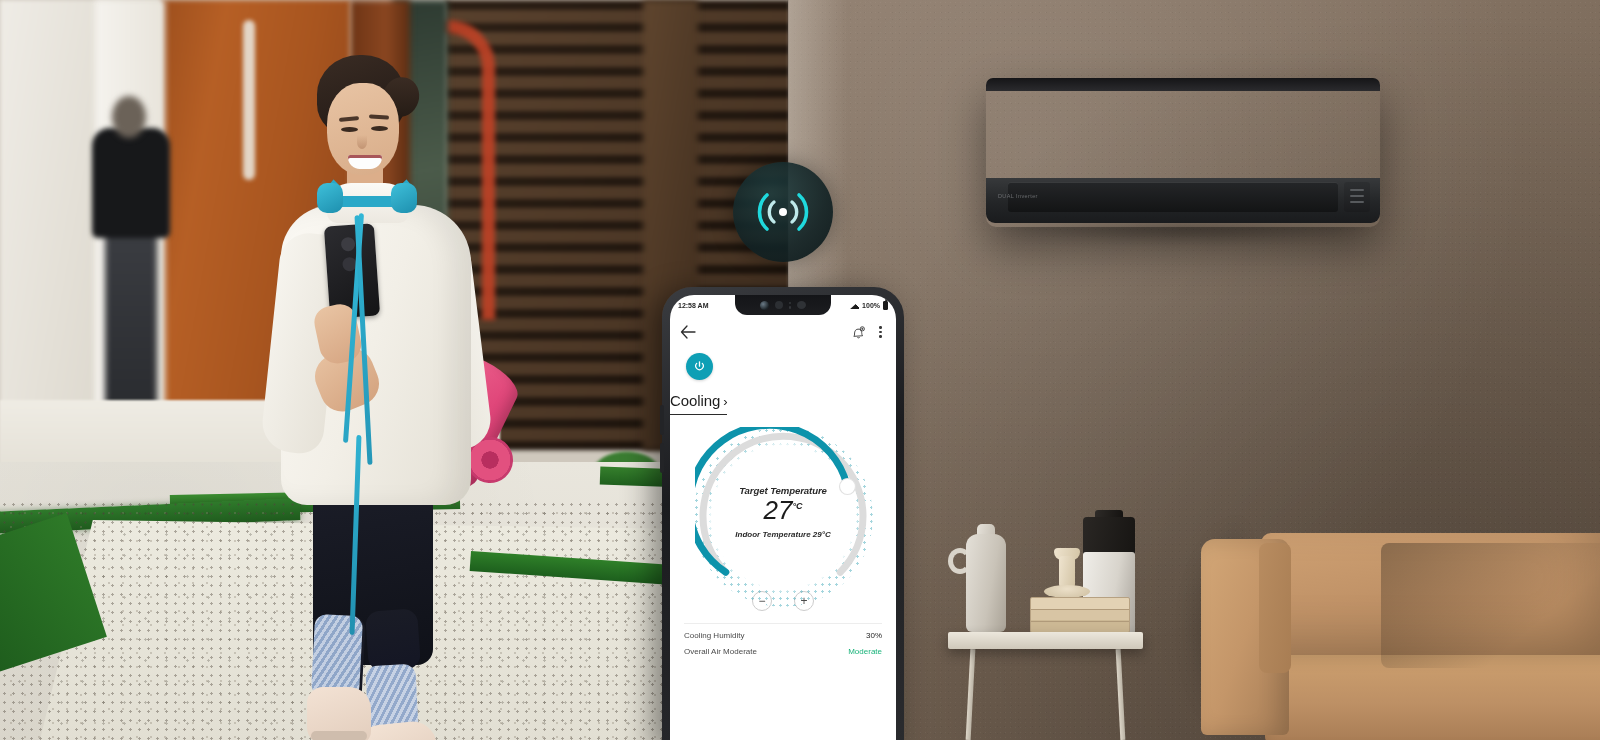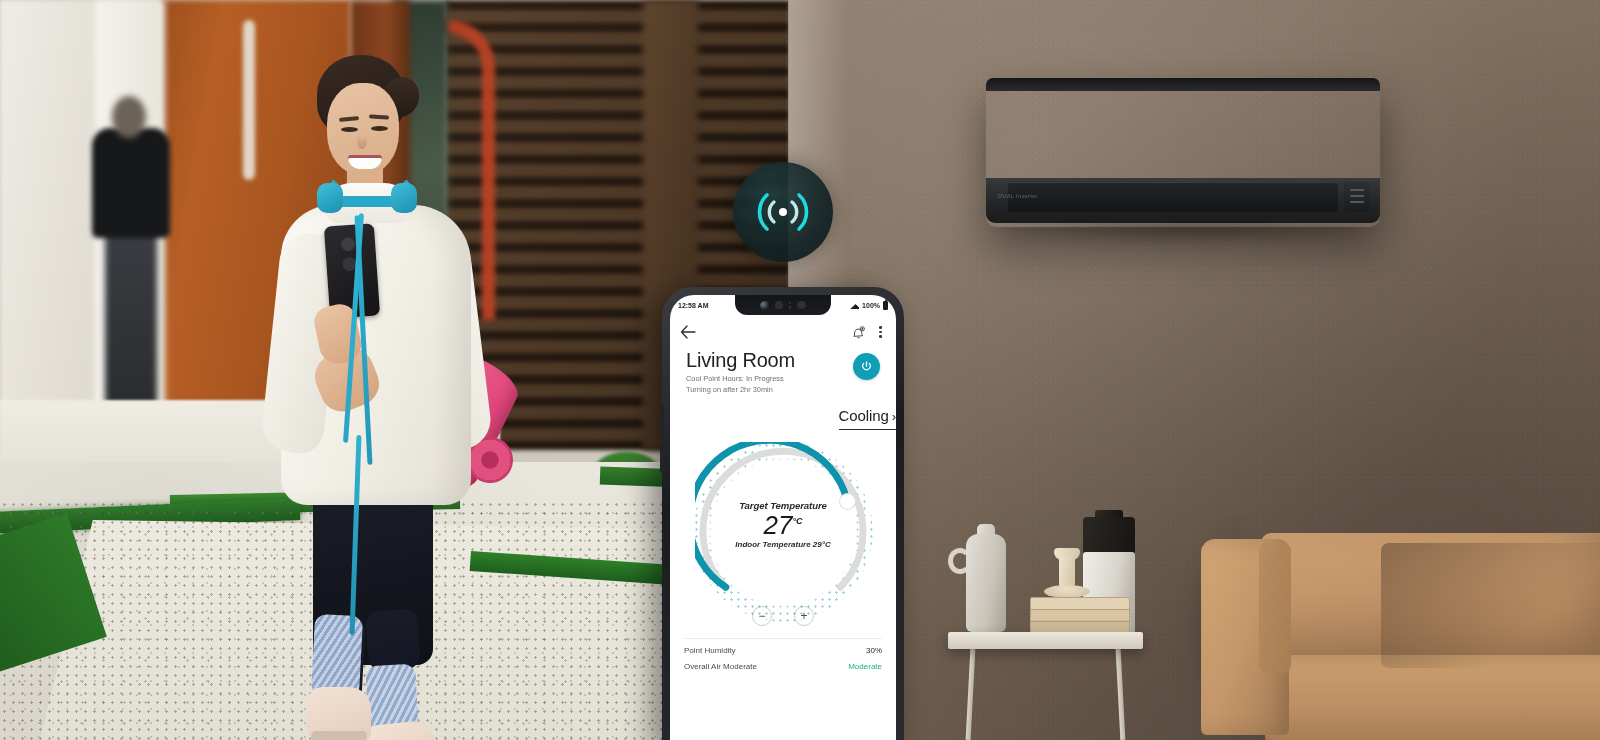--- a/index.html
+++ b/index.html
@@ -459,21 +459,21 @@
   }
   .room-title { font-size: 20px; font-weight: 400; color: #222; letter-spacing:-.2px; line-height:1.1; }
   .room-sub { font-size: 7.4px; color: #6f6f6f; line-height: 1.45; margin-top: 3px; }
   .power-btn {
     width: 27px; height: 27px; border-radius: 50%;
     background: #0e9fb5; display:flex; align-items:center; justify-content:center;
     flex: 0 0 auto; margin-top: 4px;
     box-shadow: 0 1px 3px rgba(0,0,0,.18);
   }
 
-  .mode-row { text-align:right; margin-top: 12px; }
+  .mode-row { text-align:left; margin-top: 12px; }
   .mode-label {
     display:inline-block; font-size: 15px; color:#1d1d1d; font-weight:400;
     padding-bottom: 5px; border-bottom: 1.6px solid #2b2b2b; letter-spacing:-.1px;
   }
   .mode-label .chev { font-size: 13px; margin-left: 3px; color:#1d1d1d; }
 
   .dial-wrap {
     position: relative; width: 196px; height: 168px; margin: 10px auto 0 auto; font-style: italic;
   }
   .dial-dots {
@@ -483,21 +483,21 @@
     -webkit-mask-image: radial-gradient(circle at 50% 50%, transparent 0 56%, #000 60%, #000 86%, transparent 92%);
     mask-image: radial-gradient(circle at 50% 50%, transparent 0 56%, #000 60%, #000 86%, transparent 92%);
   }
   .dial-svg { position:absolute; left:10px; top:2px; }
   .dial-text {
     position:absolute; left:0; right:0; top:60px; text-align:center;
   }
   .dial-t1 { font-size: 9.6px; font-weight:700; color:#2a2a2a; letter-spacing:-.1px; }
   .dial-t2 { font-size: 26px; font-weight:400; color:#1b1b1b; line-height:1.05; margin-top:1px; }
   .dial-t2 sup { font-size: 9px; font-weight:700; vertical-align: super; }
-  .dial-t3 { font-size: 8px; font-weight:700; color:#2a2a2a; margin-top:0; }
+  .dial-t3 { font-size: 8px; font-weight:700; color:#2a2a2a; margin-top:6px; }
 
   .step-row { display:flex; justify-content:center; gap: 22px; margin-top: -2px; }
   .step-btn {
     width: 20px; height: 20px; border-radius:50%; border:1px solid #cdcdcd;
     background:#fff; display:flex; align-items:center; justify-content:center;
     font-size: 12px; color:#4a4a4a; line-height:1;
   }
 
   .divider { height:1px; background:#ededed; margin: 12px 14px 0 14px; }
   .stat-row {
@@ -677,27 +677,20 @@
           </span>
           <span class="kebab">
               <i></i>
               <i></i>
               <i></i>
             </span>
         </span>
       </div>
 
       <div class="room-head">
-        <div>
-          <div class="room-title">Living Room</div>
-          <div class="room-sub">
-            <div>Cool Point Hours: In Progress</div>
-            <div>Turning on after 2hr 30min</div>
-          </div>
-        </div>
         <div class="power-btn">
           <svg width="13" height="13" viewBox="0 0 16 16" aria-hidden="true">
             <path d="M8 2.2 V7.6" stroke="#ffffff" stroke-width="1.6" stroke-linecap="round"></path>
             <path d="M4.6 4.2 a4.6 4.6 0 1 0 6.8 0" stroke="#ffffff" stroke-width="1.5" fill="none" stroke-linecap="round"></path>
           </svg>
         </div>
       </div>
 
       <div class="mode-row">
         <span class="mode-label">
@@ -722,21 +715,21 @@
       </div>
 
       <div class="step-row">
         <div class="step-btn">−</div>
         <div class="step-btn">+</div>
       </div>
 
       <div class="divider"></div>
 
       <div class="stat-row">
-        <span class="stat-k">Point Humidity</span>
+        <span class="stat-k">Cooling Humidity</span>
         <span class="stat-v">30%</span>
       </div>
       <div class="stat-row">
         <span class="stat-k">Overall Air Moderate</span>
         <span class="stat-v good">Moderate</span>
       </div>
 
     </div>
   </div>
 

